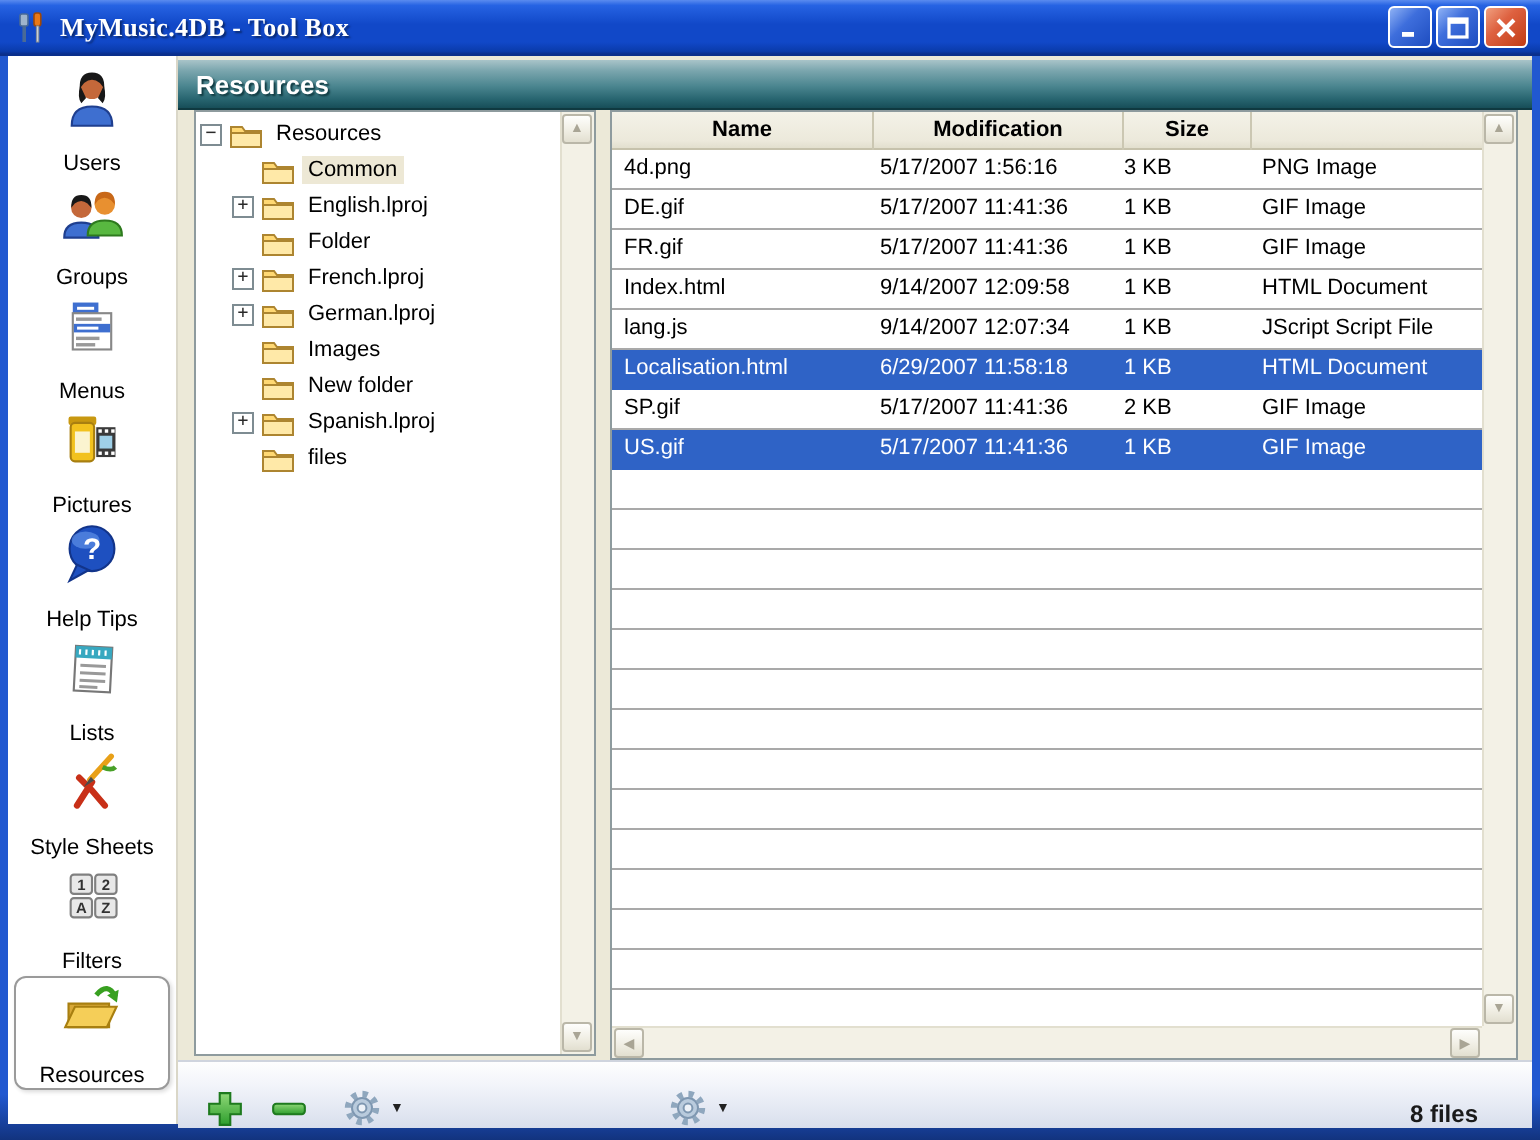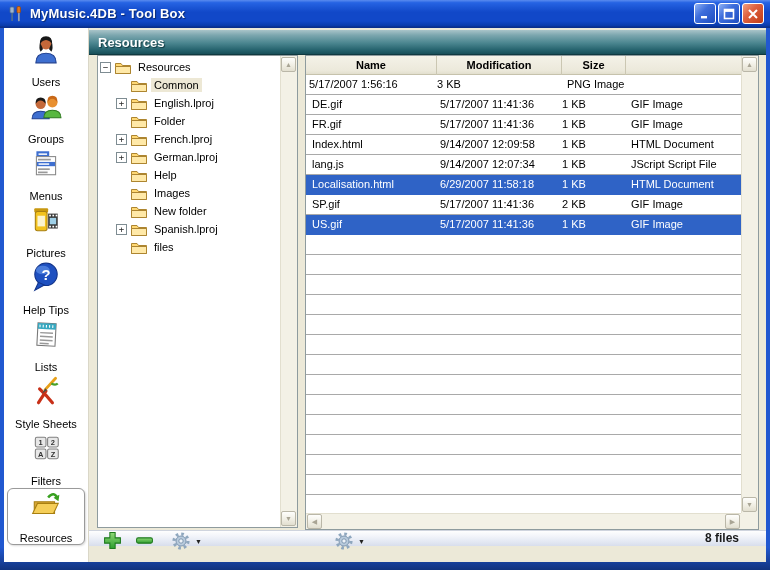--- a/index.html
+++ b/index.html
@@ -1,20 +1,20 @@
 <!DOCTYPE html>
 <html><head>
 <meta charset="utf-8">
 <style>
   html,body{margin:0;padding:0;background:#555;font-family:"Liberation Sans","DejaVu Sans",sans-serif;}
   .window{position:relative;width:770px;height:570px;background:linear-gradient(180deg,#2158D0 0%,#2158D0 96%,#12337E 100%);overflow:hidden;}
   
   .titlebar{position:absolute;left:0;top:0;width:770px;height:28px;
     background:linear-gradient(180deg,#5A8BEF 0%,#2663E3 10%,#1148C8 45%,#1148C8 78%,#0A3BAB 95%,#0A2F8C 100%);
-    display:flex;align-items:center;border-bottom:1px solid #0A2F8C;box-sizing:border-box;}
+    display:flex;align-items:center;border-bottom:1px solid #0A2F8C;box-sizing:border-box;font-family:Liberation Serif, serif;}
   .app-icon{margin:0 5px 0 7px;flex:0 0 auto;}
   .title-text{color:#fff;font-size:13px;font-weight:bold;text-shadow:1px 1px 1px #0A2A70;letter-spacing:.2px;}
   .winbtns{margin-left:auto;margin-right:6px;display:flex;gap:2px;}
   .wbtn{width:22px;height:21px;border-radius:3px;border:1px solid #fff;box-sizing:border-box;
     display:flex;align-items:center;justify-content:center;cursor:pointer;}
   .wbtn.minmax{background:linear-gradient(135deg,#8FB2F5 0%,#3E6EDC 40%,#1E4DC0 100%);}
   .wbtn.close{background:linear-gradient(135deg,#F0A080 0%,#DE6140 40%,#C13C15 100%);}
   
   .sidebar{position:absolute;left:4px;top:28px;width:85px;bottom:8px;background:#fff;border-right:1px solid #DAD7C8;box-sizing:border-box;display:flex;flex-direction:column;align-items:center;padding-top:4px;}
   .content{position:absolute;left:89px;top:28px;right:4px;bottom:8px;background:#ECE9D8;}
@@ -61,23 +61,23 @@
     background:repeating-linear-gradient(to bottom,#fff 0px,#fff 19px,#A9A9A9 19px,#A9A9A9 20px);}
   .drow{display:grid;grid-template-columns:131px 125px 64px 1fr;height:20px;box-sizing:border-box;
     border-bottom:1px solid #A9A9A9;background:#fff;font-size:11px;color:#000;cursor:default;}
   .drow div{line-height:19px;overflow:hidden;white-space:nowrap;}
   .c-name{padding-left:6px;}
   .c-mod{padding-left:3px;}
   .c-size{text-align:left;padding-right:9px;}
   .c-type{padding-left:5px;}
   .drow.selected{background:#2F63C6;border-bottom-color:#2F63C6;color:#fff;}
   
-  .toolbar{position:absolute;left:0;right:0;top:502px;height:16px;
+  .toolbar{position:absolute;left:0;right:0;top:502px;height:34px;
     background:linear-gradient(180deg,#FEFEFE 0%,#F2F4FA 35%,#E2E7F2 75%,#D8DEEC 100%);
-    border-top:1px solid #CFD4DE;box-sizing:border-box;display:flex;align-items:flex-start;padding-left:14px;}
+    border-top:1px solid #CFD4DE;box-sizing:border-box;display:flex;align-items:flex-end;padding-left:14px;}
   .tbtn{display:flex;align-items:center;justify-content:center;cursor:pointer;}
   .tbtn.minus{margin-left:13px;}
   .gear-menu{display:flex;align-items:center;cursor:pointer;}
   .gear-menu.g1{margin-left:17px;}
   .gear-menu.g2{margin-left:132px;}
   .dd-arrow{font-size:7px;color:#222;margin-left:4px;}
   .status{margin-left:auto;margin-right:27px;font-size:12px;font-weight:bold;color:#1A1A1A;}
 </style>
 </head>
 <body>
@@ -294,29 +294,20 @@
         <div class="trow">
           <span class="gap"></span>
             <span class="exp">+</span>
           <svg class="tfolder" width="16" height="13" viewBox="0 0 16 13">
               <path d="M0.5 2.5 h5.5 l1.5 2 h8 v8 h-15 z" fill="#FFD873" stroke="#AD8530"></path>
               <path d="M0.5 5.5 h15 v7 h-15 z" fill="#FFE9A8" stroke="#AD8530"></path>
             </svg>
           <span class="tlabel">German.lproj</span>
         </div>
 
-        <div class="trow">
-          <span class="gap"></span>
-            <span class="exp hidden"></span>
-          <svg class="tfolder" width="16" height="13" viewBox="0 0 16 13">
-              <path d="M0.5 2.5 h5.5 l1.5 2 h8 v8 h-15 z" fill="#FFD873" stroke="#AD8530"></path>
-              <path d="M0.5 5.5 h15 v7 h-15 z" fill="#FFE9A8" stroke="#AD8530"></path>
-            </svg>
-          <span class="tlabel">Help</span>
-        </div>
 
         <div class="trow">
           <span class="gap"></span>
             <span class="exp hidden"></span>
           <svg class="tfolder" width="16" height="13" viewBox="0 0 16 13">
               <path d="M0.5 2.5 h5.5 l1.5 2 h8 v8 h-15 z" fill="#FFD873" stroke="#AD8530"></path>
               <path d="M0.5 5.5 h15 v7 h-15 z" fill="#FFE9A8" stroke="#AD8530"></path>
             </svg>
           <span class="tlabel">Images</span>
         </div>
@@ -361,20 +352,21 @@
     <div class="table-panel">
       <div class="thead">
         <div class="hc">Name</div>
         <div class="hc">Modification</div>
         <div class="hc">Size</div>
         <div class="hc">Type</div>
       </div>
 
       <div class="rows">
         <div class="drow">
+          <div class="c-name">4d.png</div>
             <div class="c-mod">5/17/2007 1:56:16</div>
             <div class="c-size">3 KB</div>
             <div class="c-type">PNG Image</div>
         </div>
         <div class="drow">
           <div class="c-name">DE.gif</div>
             <div class="c-mod">5/17/2007 11:41:36</div>
             <div class="c-size">1 KB</div>
             <div class="c-type">GIF Image</div>
         </div>

